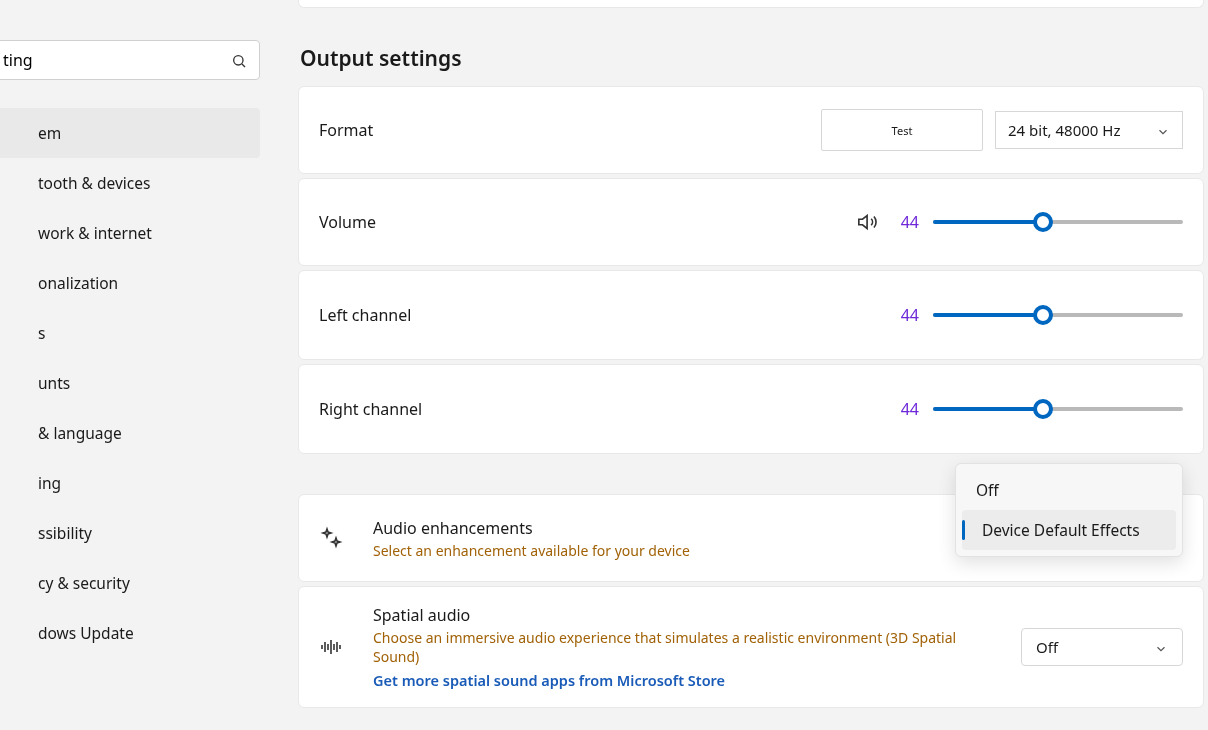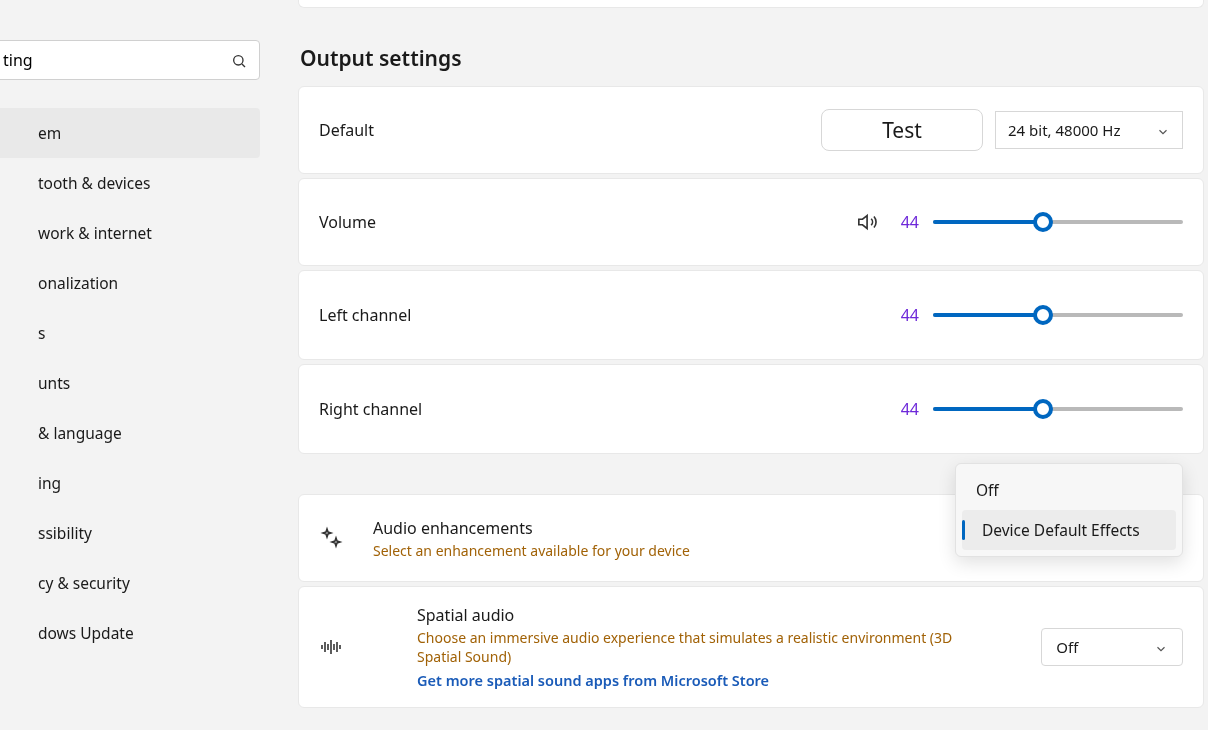--- a/index.html
+++ b/index.html
@@ -14,30 +14,30 @@
   .nav-item { height: 50px; display: flex; align-items: center; padding-left: 108px; font-size: 15.5px; color: #1a1a1a; border-radius: 4px; cursor: default; }
   .nav-item.selected { background: #e9e9e9; }
 
   
   .main { position: absolute; left: 298px; top: 0; width: 910px; height: 730px; }
   .card-top { width: 906px; height: 8px; background: #fff; border-radius: 0 0 6px 6px; border: 1px solid #e8e8e8; border-top: none; }
   .section-title { font-size: 21px; font-weight: 600; color: #1a1a1a; margin: 36px 0 14px 2px; }
   .card { width: 906px; background: #fff; border: 1px solid #e8e8e8; border-radius: 6px; margin-bottom: 4px; display: flex; align-items: center; padding: 0 20px; position: relative; }
   .card.h88 { height: 88px; }
   .card.h90 { height: 90px; }
-  .card.h120 { height: 122px; gap: 44px; }
+  .card.h120 { height: 122px; }
   .card-label { font-size: 16px; color: #1a1a1a; }
   .card-sub { font-size: 14px; color: #a16207; margin-top: 2px; }
   .card-link { font-size: 14.5px; font-weight: 600; color: #1a5bb8; margin-top: 4px; cursor: pointer; }
   .card-icon { width: 24px; height: 24px; color: #333; flex: 0 0 24px; margin-right: 30px; }
 
   .spacer { flex: 1; }
 
   
-  .btn-test { width: 162px; height: 42px; background: #fff; border: 1px solid #d7d7d7; border-radius: 8px; font-size: 21px; color: #1a1a1a; cursor: pointer; margin-right: 12px; }
+  .btn-test { width: 162px; height: 42px; background: #fff; border: 1px solid #d7d7d7; border-radius: 2px; font-size: 11px; color: #1a1a1a; cursor: pointer; margin-right: 12px; }
   .select-format { width: 188px; height: 38px; background: #fff; border: 1px solid #d7d7d7; border-radius: 0; font-size: 15px; color: #1a1a1a; display: flex; align-items: center; justify-content: space-between; padding: 0 12px; cursor: pointer; }
   .chev { width: 14px; height: 14px; color: #555; }
 
   
   .vol-icon { width: 22px; height: 22px; color: #333; margin-right: 18px; }
   .val-num { font-size: 16px; color: #6d28d9; margin-right: 14px; width: 22px; text-align: right; }
   .slider { position: relative; width: 250px; height: 20px; }
   .slider-rail { position: absolute; left: 0; right: 0; top: 8px; height: 4px; background: #b9b9b9; border-radius: 2px; }
   .slider-fill { position: absolute; left: 0; top: 8px; height: 4px; background: #0067c0; border-radius: 2px; }
   .slider-thumb { position: absolute; top: 0; width: 20px; height: 20px; background: #fff; border: 4px solid #0067c0; border-radius: 50%; transform: translateX(-50%); }
@@ -102,21 +102,21 @@
       </div>
   </div>
 </div>
 
 <div class="main">
   <div class="card-top"></div>
 
   <div class="section-title">Output settings</div>
 
   <div class="card h88">
-    <span class="card-label">Default</span>
+    <span class="card-label">Format</span>
     <div class="spacer"></div>
     <button class="btn-test">Test</button>
     <div class="select-format">
       <span>24 bit, 48000 Hz</span>
       <span class="chev">
         <svg viewBox="0 0 24 24" fill="none" stroke="currentColor" stroke-width="2">
             <polyline points="6 9 12 15 18 9"></polyline>
           </svg>
       </span>
     </div>

